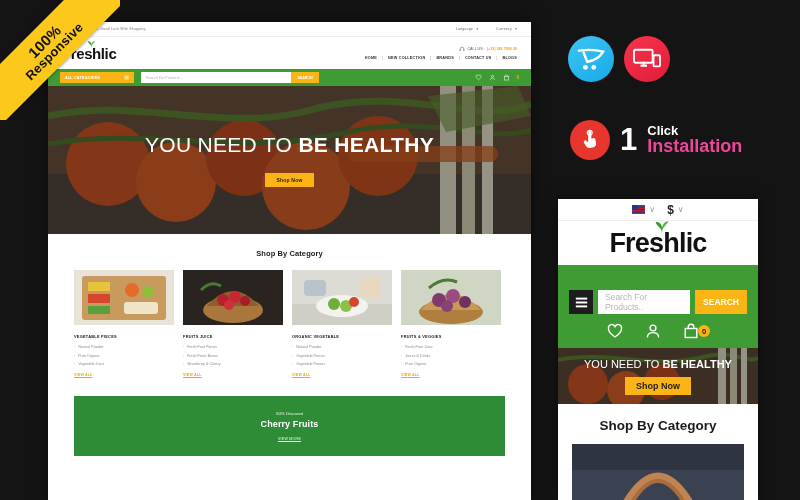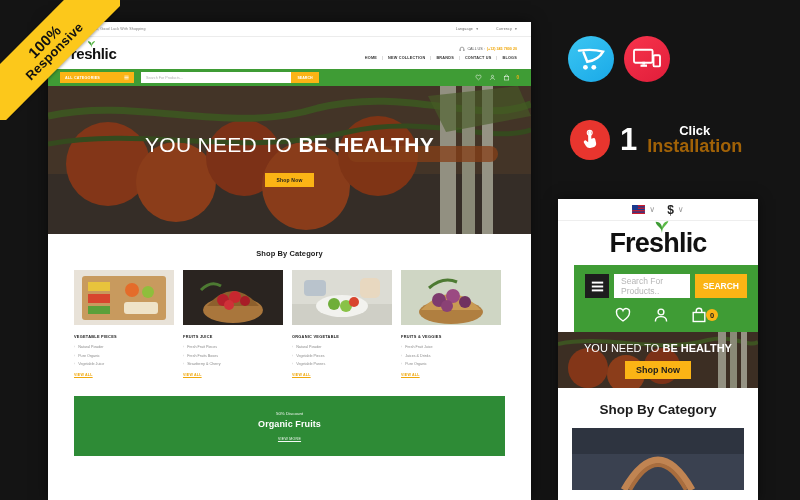--- a/index.html
+++ b/index.html
@@ -156,45 +156,45 @@
 
   #oneclick {
     position: absolute; left: 570px; top: 120px;
     display: flex; align-items: center; gap: 10px;
   }
   .click-circle {
     width: 40px; height: 40px; border-radius: 50%;
     background: #e8352e; display: flex; align-items: center; justify-content: center;
   }
   .oc-num { color: #fff; font-size: 31px; font-weight: bold; line-height: .85; }
-  .oc-lines { display: flex; flex-direction: column; text-align: center; }
+  .oc-lines { display: flex; flex-direction: column; }
   .oc-1 { color: #fff; font-size: 13px; font-weight: bold; line-height: 1; }
-  .oc-2 { color: #a16207; font-size: 18px; font-weight: bold; line-height: 1.05; }
+  .oc-2 { color: #ec4899; font-size: 18px; font-weight: bold; line-height: 1.05; }
 
   
   #mobile {
     position: absolute; left: 558px; top: 199px;
     width: 200px; height: 301px; background: #fff; overflow: hidden;
     box-shadow: 0 0 12px rgba(0,0,0,.5);
   }
   .mtop {
     height: 22px; display: flex; align-items: center; justify-content: center;
     gap: 12px; border-bottom: 1px solid #eee;
   }
   .m-sel { display: flex; align-items: center; gap: 4px; font-size: 9px; color: #333; }
   .flag { width: 13px; height: 9px; display: block; }
   .m-cur { font-size: 12px; font-weight: bold; color: #222; }
   .caret { color: #9a9a9a; font-size: 8px; }
   .mlogo-wrap { height: 44px; display: flex; align-items: center; justify-content: center; }
   .mlogo { font-size: 27px; font-weight: bold; color: #111; letter-spacing: -.8px; position: relative; }
   .mlogo .leaf { position: absolute; left: 45px; top: -9px; width: 16px; height: 15px; }
 
   .msearch {
-    background: #3f9c35; padding: 9px 11px 8px; display: flex;
-    flex-direction: column; gap: 8px; margin-left: 16px;
+    background: #3f9c35; padding: 25px 11px 8px; display: flex;
+    flex-direction: column; gap: 8px;
   }
   .msearch-row { display: flex; align-items: center; gap: 5px; }
   .mburger {
     width: 24px; height: 24px; background: #1d1d1d;
     display: flex; align-items: center; justify-content: center;
   }
   .minput {
     flex: 1; height: 24px; background: #fff; display: flex; align-items: center;
     padding: 0 7px; font-size: 8.5px; color: #b5b5b5;
   }
@@ -450,21 +450,21 @@
           <span>Pure Organic</span>
         </div>
       <div class="cat-view">VIEW ALL</div>
     </div>
 
   </div>
 
   <div class="promo-row">
     <div class="promo green">
       <div class="p-disc">50% Discount</div>
-      <div class="p-title">Organic Fruits</div>
+      <div class="p-title">Cherry Fruits</div>
       <div class="p-more">VIEW MORE</div>
     </div>
   </div>
 
 </div>
 
 <div id="badges">
   <div class="badge-circle b-cart">
     <svg width="30" height="26" viewBox="0 0 32 28">
       <path d="M3 5 Q18 3 29 6 Q24 15 12 17 L8 7" fill="none" stroke="#fff" stroke-width="2.6" stroke-linecap="round"></path>

